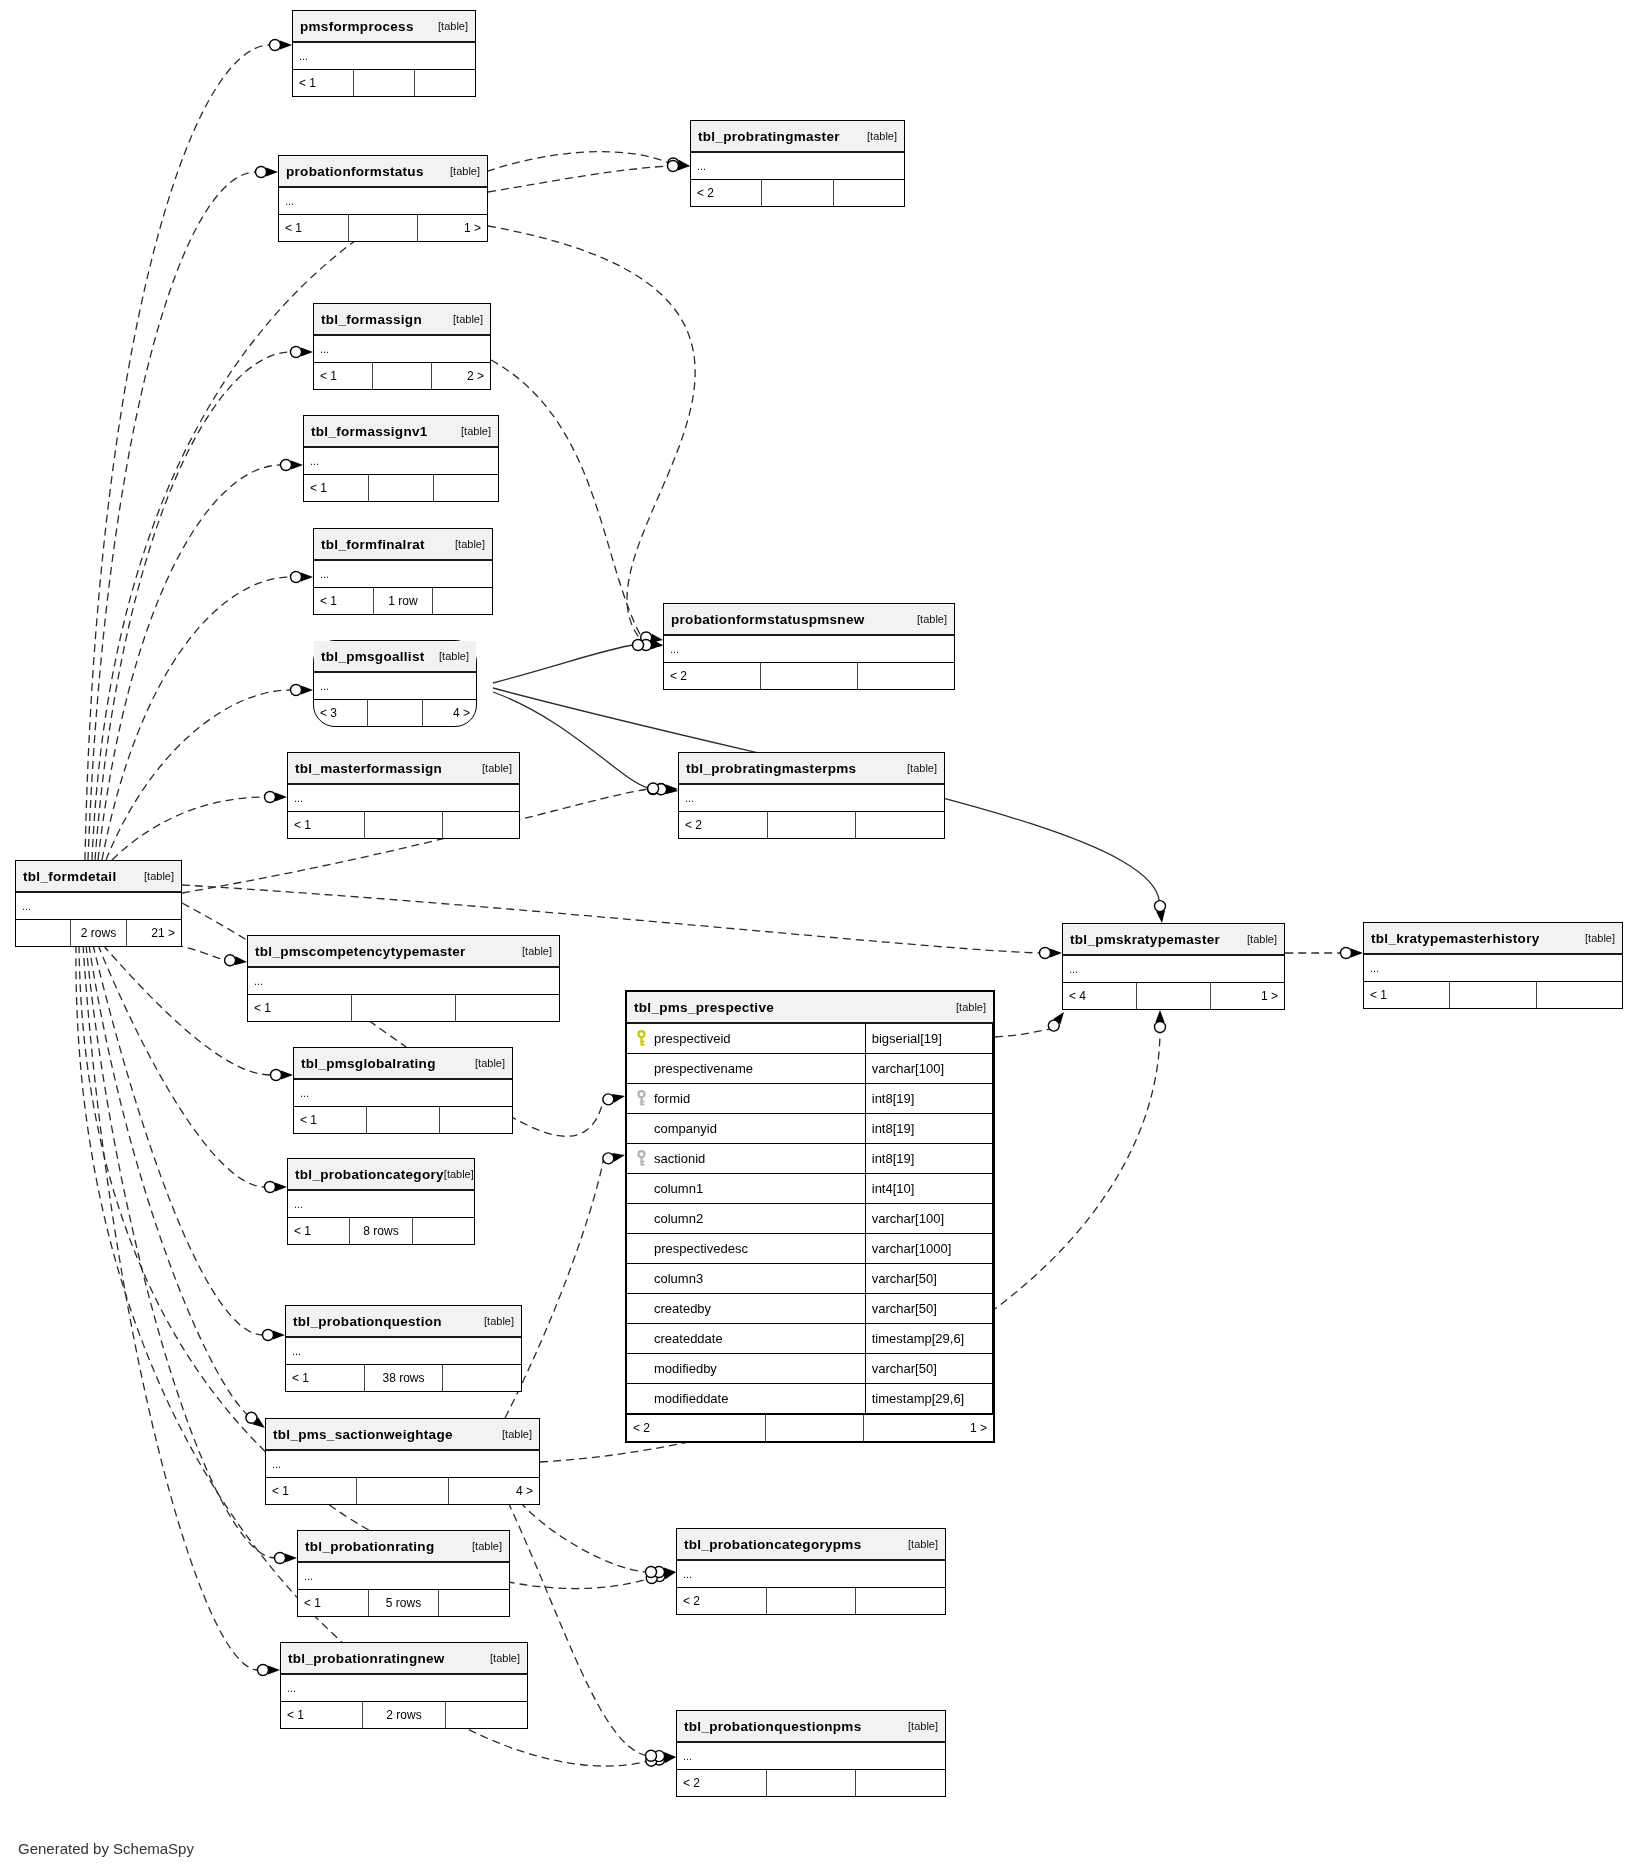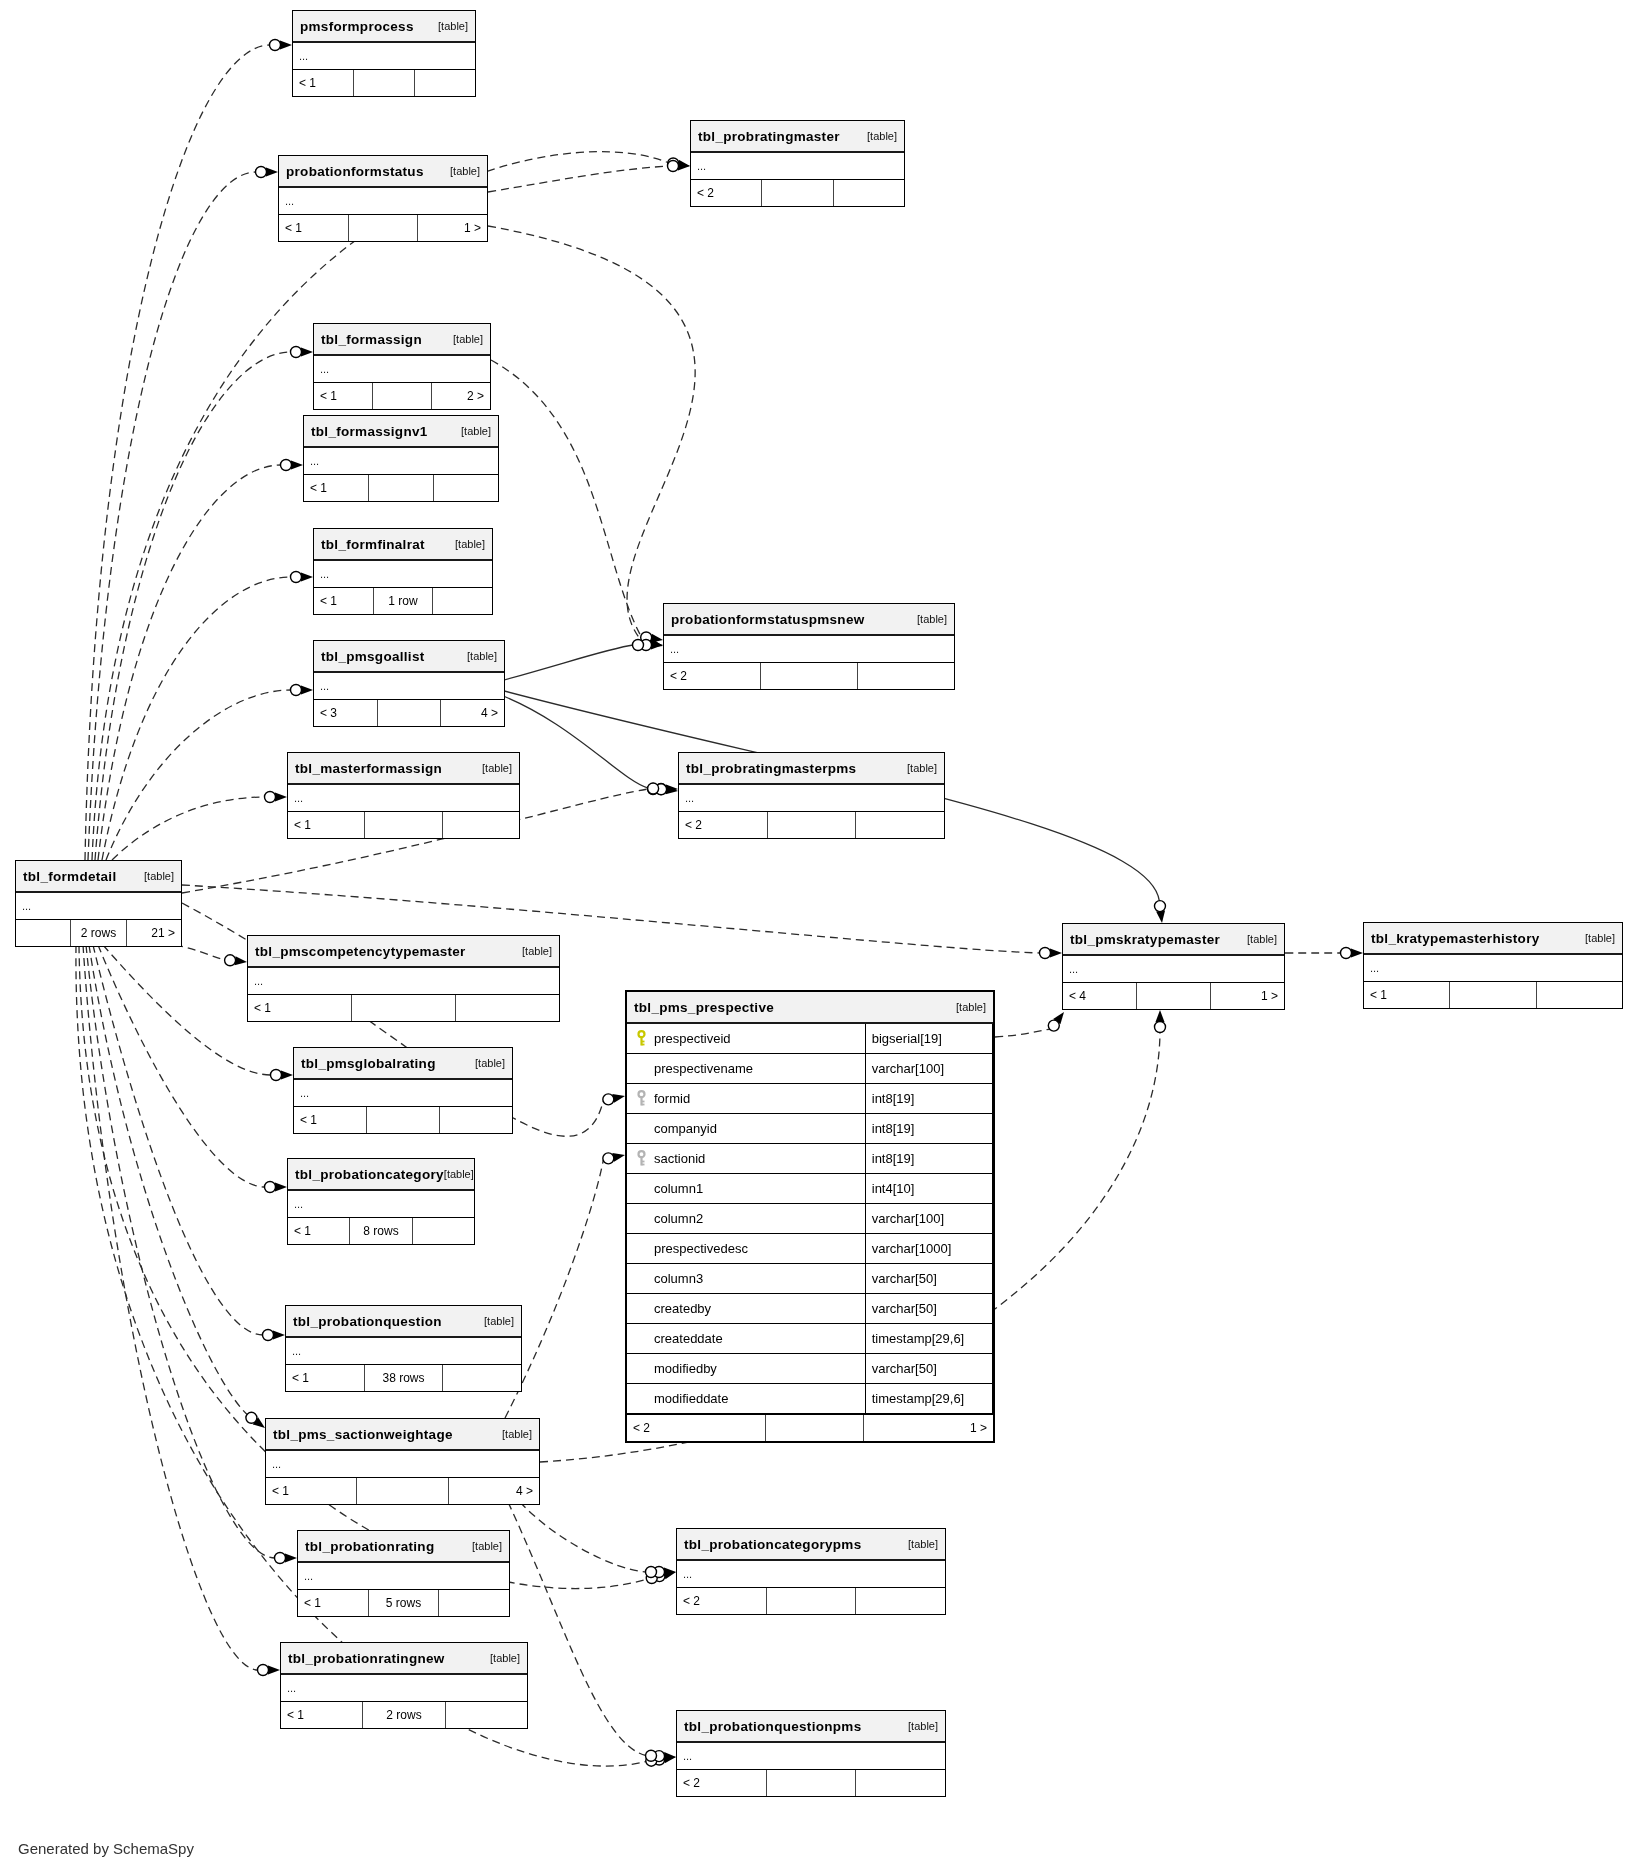--- a/index.html
+++ b/index.html
@@ -231,21 +231,21 @@
         <span class="tname">probationformstatus</span>
         <span class="ttag">[table]</span>
       </div>
       <div class="tdots">...</div>
       <div class="tfoot">
         <div class="fc ">&lt; 1</div>
         <div class="fc mid"></div>
         <div class="fc right">1 &gt;</div>
       </div>
     </div>
-    <div class="tbox" style="left: 313px; top: 303px; width: 178px; margin-top: 20px;">
+    <div class="tbox" style="left: 313px; top: 303px; width: 178px;">
       <div class="thead">
         <span class="tname">tbl_formassign</span>
         <span class="ttag">[table]</span>
       </div>
       <div class="tdots">...</div>
       <div class="tfoot">
         <div class="fc ">&lt; 1</div>
         <div class="fc mid"></div>
         <div class="fc right">2 &gt;</div>
       </div>
@@ -267,21 +267,21 @@
         <span class="tname">tbl_formfinalrat</span>
         <span class="ttag">[table]</span>
       </div>
       <div class="tdots">...</div>
       <div class="tfoot">
         <div class="fc ">&lt; 1</div>
         <div class="fc mid">1 row</div>
         <div class="fc right"></div>
       </div>
     </div>
-    <div class="tbox" style="left: 313px; top: 640px; width: 192px;">
+    <div class="tbox" style="left: 313px; top: 640px; width: 164px; border-radius: 22px;">
       <div class="thead">
         <span class="tname">tbl_pmsgoallist</span>
         <span class="ttag">[table]</span>
       </div>
       <div class="tdots">...</div>
       <div class="tfoot">
         <div class="fc ">&lt; 3</div>
         <div class="fc mid"></div>
         <div class="fc right">4 &gt;</div>
       </div>

